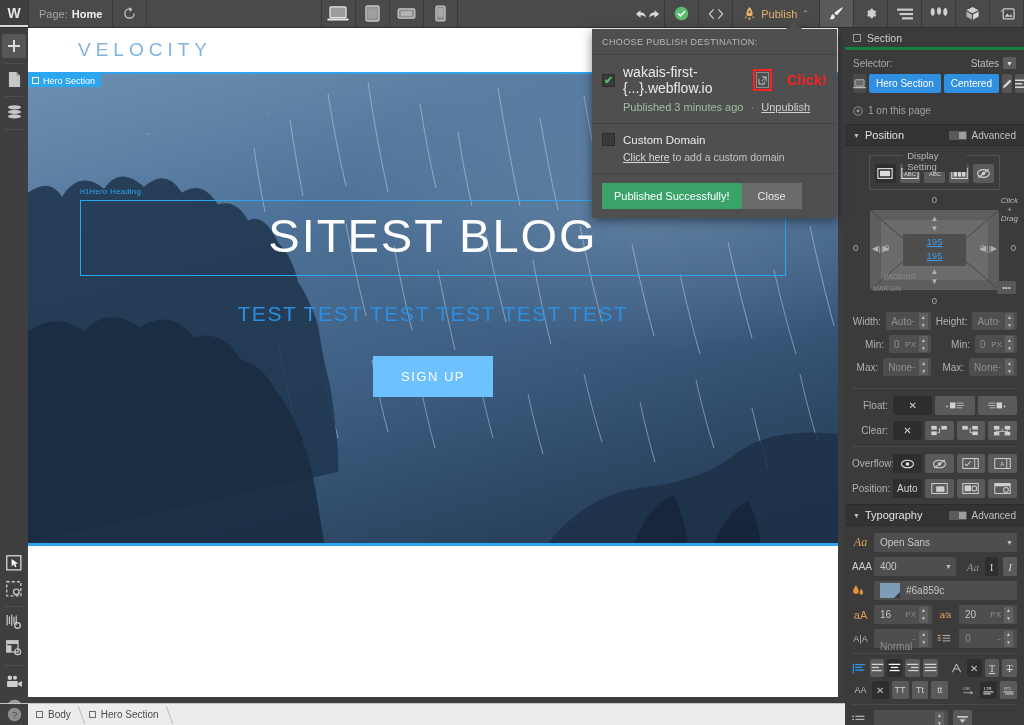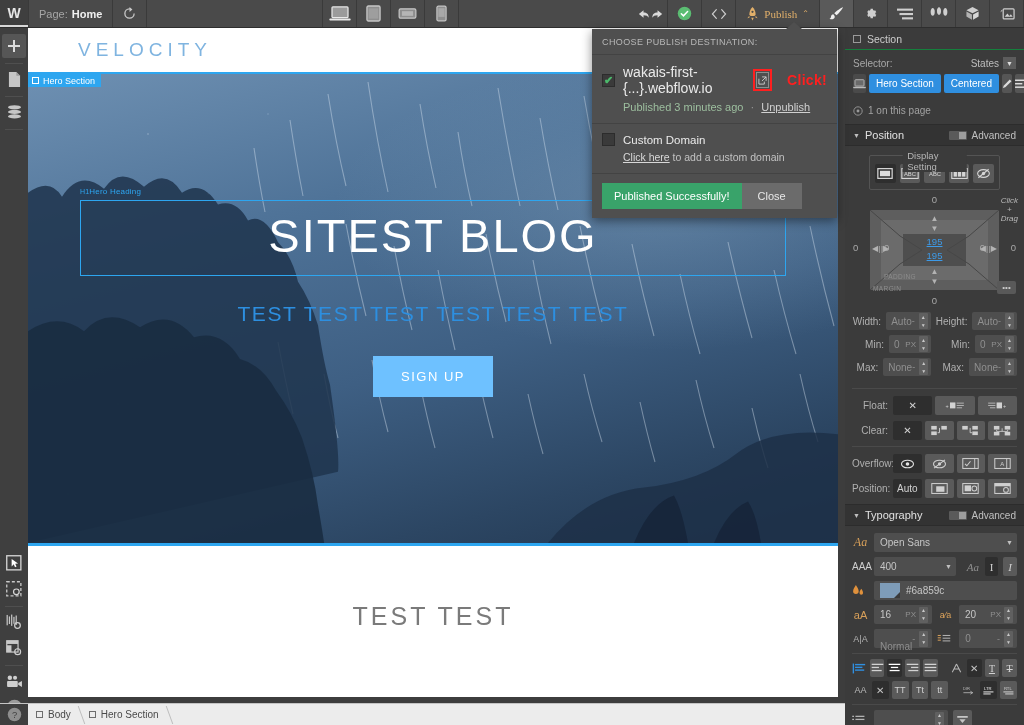--- a/index.html
+++ b/index.html
@@ -38,21 +38,21 @@
   .tb-devices { display: flex; align-items: stretch; border-left: 1px solid #3a3a3a; }
   .dev-btn {
     width: 34px; display: flex; align-items: center; justify-content: center;
     border-right: 1px solid #3a3a3a; cursor: pointer;
   }
   .dev-btn.active svg { fill: #e8e8e8; }
   .dev-btn svg { fill: #b8b8b8; }
   .publish-btn {
     display: flex; align-items: center; gap: 5px; padding: 0 10px;
     color: #e2b06a; font-size: 11px; border-right: 1px solid #3a3a3a;
-    cursor: pointer; position: relative; font-family: Liberation Serif, serif;
+    cursor: pointer; position: relative;
   }
   .publish-btn .caret { font-size: 8px; }
 
   
   .leftbar {
     position: absolute; left: 0; top: 28px; width: 28px; height: 697px;
     background: #3f3f3f; display: flex; flex-direction: column;
     align-items: center; padding-top: 6px;
   }
   .lb-icon {
@@ -186,21 +186,21 @@
     font-size: 11px; cursor: pointer; font-family: inherit;
   }
 
   
   .rightpanel {
     position: absolute; left: 845px; top: 28px; width: 179px; height: 697px;
     background: #3b3b3b; color: #c4c4c4; font-size: 10px; overflow: hidden;
   }
   .rp-title {
     height: 22px; display: flex; align-items: center; gap: 6px;
-    padding: 0 8px; border-bottom: 1px solid #15803d;
+    padding: 0 8px; border-bottom: 3px solid #15803d;
   }
   .rp-title .sq { width: 8px; height: 8px; border: 1px solid #9a9a9a; }
   .rp-title span { color: #cdcdcd; font-size: 10.5px; }
   .rp-sel { padding: 7px 8px 6px; }
   .rp-sel-head { display: flex; justify-content: space-between; align-items: center; margin-bottom: 5px; }
   .rp-sel-head .lbl { color: #a8a8a8; }
   .rp-states { display: flex; align-items: center; gap: 4px; color: #bdbdbd; }
   .rp-states .dd {
     width: 13px; height: 12px; background: #5c5c5c; display: flex;
     align-items: center; justify-content: center; font-size: 7px; color: #ddd;
@@ -644,21 +644,20 @@
           <div class="hero-h1">SITEST BLOG</div>
         </div>
         <div class="hero-sub">TEST TEST TEST TEST TEST TEST</div>
         <div class="hero-btns">
           <button class="btn-primary">SIGN UP</button>
         </div>
       </div>
     </div>
 
     <div class="section2">
-      <div class="s2-title">TEST TEST</div>
 
     </div>
   </div>
 
   <div class="publish-pop">
     <div class="pp-arrow"></div>
     <div class="pp-head">CHOOSE PUBLISH DESTINATION:</div>
 
     <div class="pp-row">
       <div class="pp-line1">

